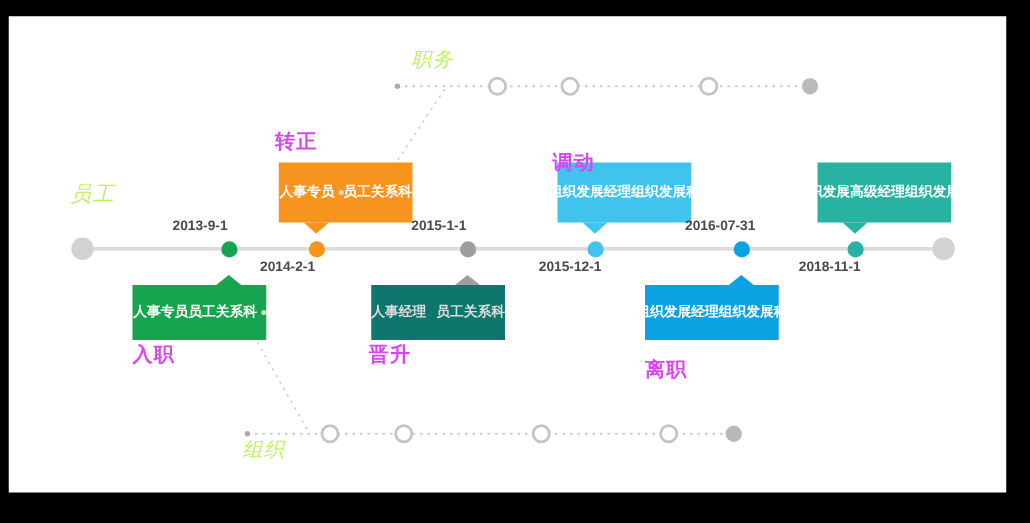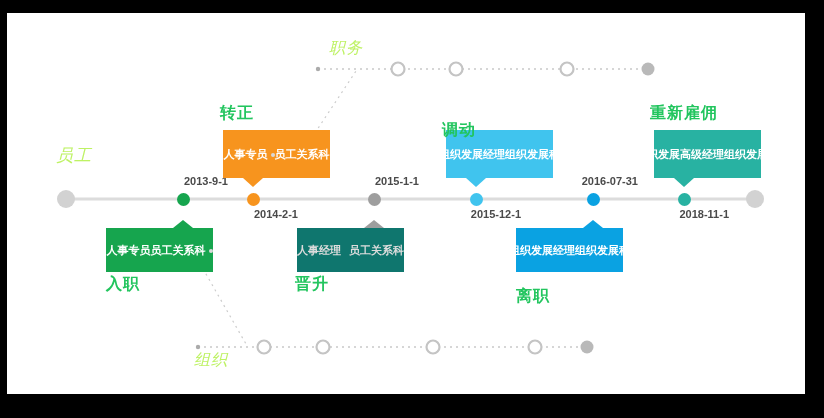--- a/index.html
+++ b/index.html
@@ -3,22 +3,22 @@
 <meta charset="utf-8">
 <style>
   html,body{margin:0;padding:0;}
   body{font-family:"Liberation Sans","DejaVu Sans",sans-serif;}
   #canvas{position:relative;width:824px;height:418px;background:#000;overflow:hidden;}
   #panel{position:absolute;left:7px;top:13px;width:798px;height:381px;background:#fff;}
   #layer-svg{position:absolute;left:0;top:0;width:824px;height:418px;z-index:1;}
   .abs{position:absolute;z-index:2;}
   .track-label{font-style:italic;color:#bef264;font-size:16px;letter-spacing:1px;}
   .track-label.emp{font-size:17px;}
-  .event-name{font-weight:bold;color:#22c55e;font-size:16px;letter-spacing:1px;white-space:nowrap;}
-  .event-date{font-weight:bold;color:#4a4a4a;font-size:11px;width:90px;text-align:right;white-space:nowrap;}
+  .event-name{font-weight:bold;color:#d946ef;font-size:16px;letter-spacing:1px;white-space:nowrap;}
+  .event-date{font-weight:bold;color:#4a4a4a;font-size:11px;width:90px;text-align:left;white-space:nowrap;}
   .event-dot{width:13px;height:13px;border-radius:50%;top:193px;}
   .callout{width:107px;display:flex;flex-direction:row;align-items:center;justify-content:center;
            font-size:11px;font-weight:bold;line-height:13px;text-align:center;white-space:nowrap;}
   .callout.above{height:48px;top:130px;}
   .callout.below{height:44px;top:228px;}
   .notch{position:absolute;width:0;height:0;border-left:10px solid transparent;border-right:10px solid transparent;}
   .callout.above .notch{bottom:-9px;left:20px;border-top:9px solid #000;}
   .callout.below .notch{top:-8px;left:67px;border-bottom:8px solid #000;}
   .link-dot{display:inline-block;width:4px;height:4px;border-radius:50%;background:#d9d9d9;margin-left:3px;vertical-align:middle;}
   .line1,.line2{display:block;}
@@ -103,14 +103,13 @@
   </div>
   <div class="abs event-name" style="left:516px;top:274px;margin-top:12px;">离职</div>
 
   <div class="abs event-dot" style="left: 678px; background: rgb(40, 178, 162);"></div>
   <div class="abs event-date" style="left:639px;top:208px;">2018-11-1</div>
   <div class="abs callout above" style="left: 654px; background: rgb(40, 178, 162); color: rgb(255, 255, 255);">
     <span class="notch" style="border-top-color: rgb(40, 178, 162);"></span>
     <span class="line1">组织发展高级经理</span>
     <span class="line2">组织发展科</span>
   </div>
-  <div class="abs event-name" style="left:650px;top:103px;">重新雇佣</div>
 </div>
 
 </body></html>

